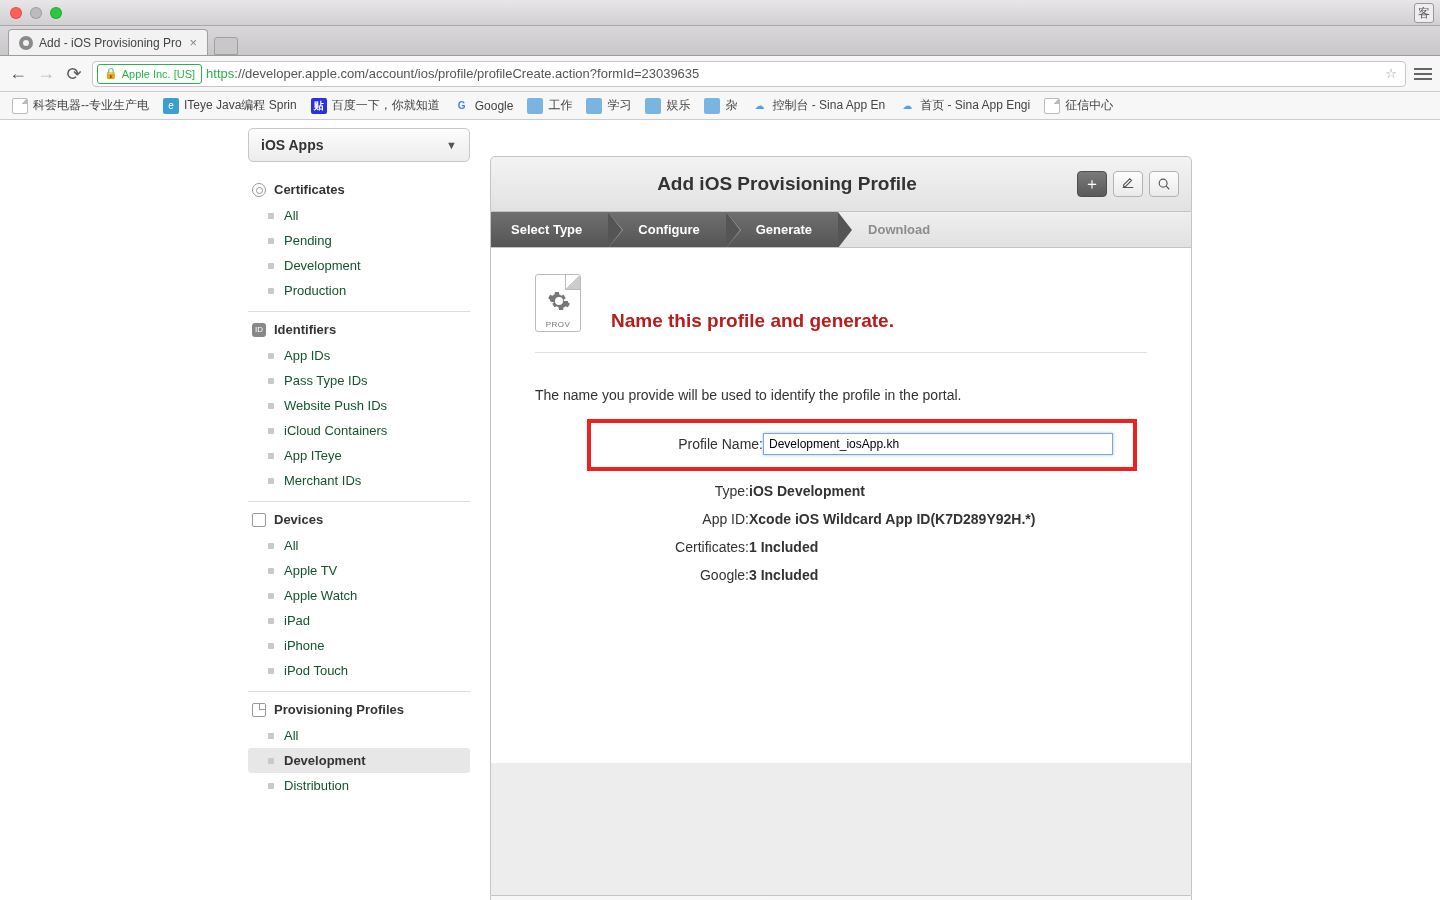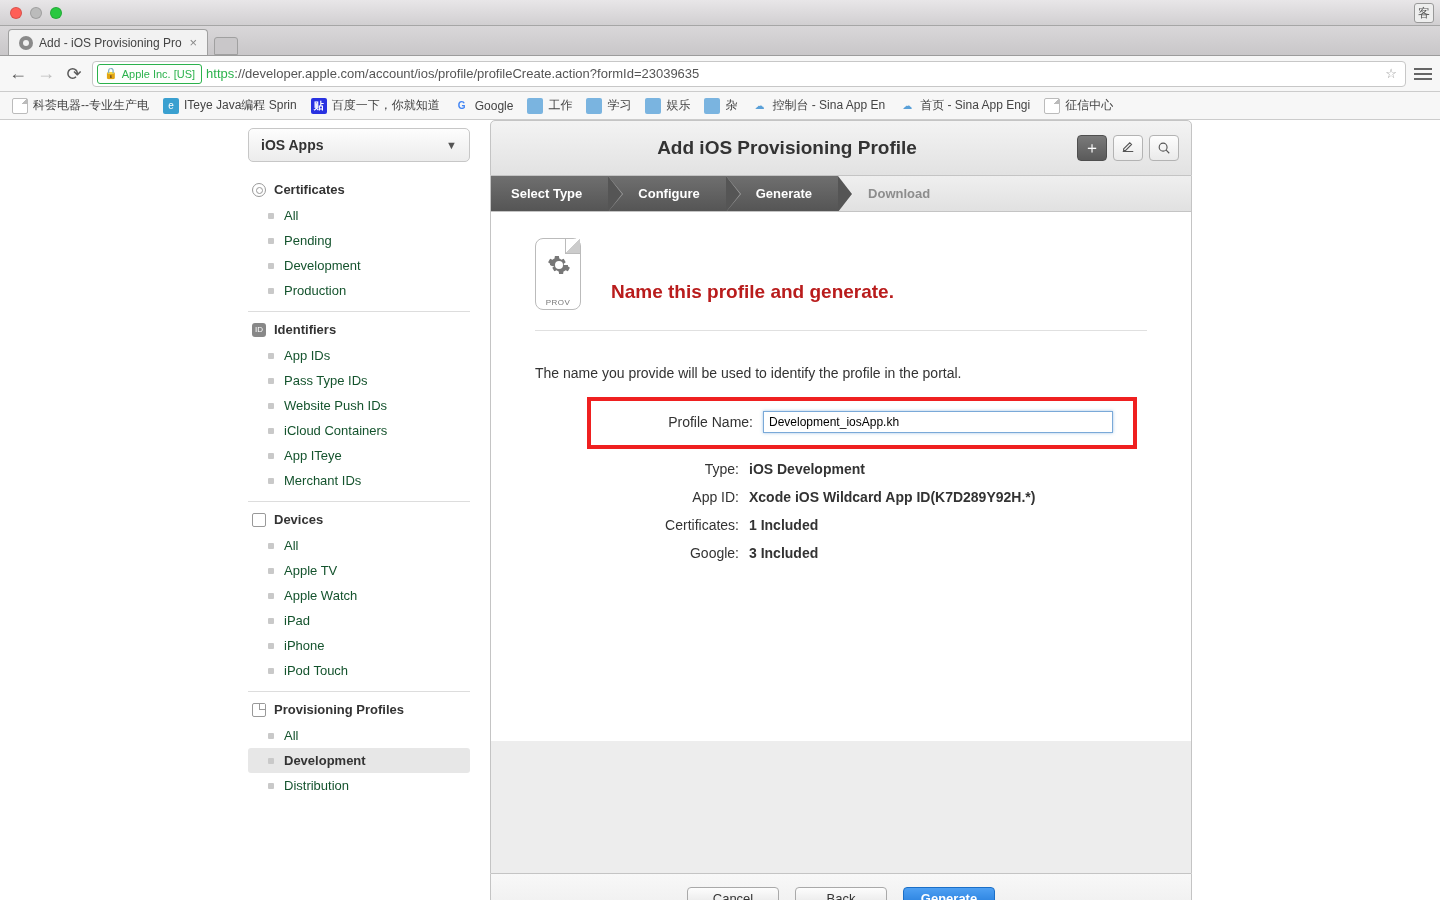--- a/index.html
+++ b/index.html
@@ -62,53 +62,53 @@
 .sec-icon{ width:14px; height:14px; }
 .sec-icon.cert{ border:1.5px solid #999; border-radius:50%; position:relative;}
 .sec-icon.cert::after{content:"";position:absolute;left:3px;top:3px;width:5px;height:5px;border:1px solid #999;border-radius:50%;}
 .sec-icon.id{ background:#888; border-radius:3px; color:#fff; font-size:8px; text-align:center; line-height:14px;}
 .sec-icon.dev{ border:1.5px solid #999; border-radius:2px;}
 .sec-icon.prov{ border:1.5px solid #999; border-radius:2px; position:relative;}
 .sec-icon.prov::before{content:"";position:absolute;top:0;right:0;width:5px;height:5px;background:#fff;border-left:1.5px solid #999;border-bottom:1.5px solid #999;}
 
 
 .main{ flex:1; margin-left:20px; }
-.panel-header{ height:56px; background:linear-gradient(#f3f3f3,#e2e2e2); border:1px solid #c4c4c4; border-radius:5px 5px 0 0; display:flex; align-items:center; padding:0 12px;}
+.panel-header{ height:56px; background:linear-gradient(#f3f3f3,#e2e2e2); border:1px solid #c4c4c4; border-radius:5px 5px 0 0; display:flex; align-items:center; padding:0 12px;margin-top:36px;}
 .panel-title{ flex:1; text-align:center; font-size:19px; font-weight:600; color:#333;}
 .hdr-btn{ width:30px; height:26px; border:1px solid #b3b3b3; border-radius:4px; background:linear-gradient(#fdfdfd,#eaeaea); margin-left:6px; display:flex; align-items:center; justify-content:center; color:#555; cursor:pointer;}
 .hdr-btn.plus{ background:linear-gradient(#7a7a7a,#5a5a5a); color:#fff; border-color:#4f4f4f;}
 .hdr-btn svg{ width:14px; height:14px; }
 
 
 .steps{ height:36px; display:flex; border-left:1px solid #c4c4c4; border-right:1px solid #c4c4c4; border-bottom:1px solid #c4c4c4; background:linear-gradient(#efefef,#e1e1e1); overflow:hidden;}
 .step{ position:relative; padding:0 26px 0 30px; line-height:36px; font-size:13px; font-weight:600;}
 .step.done{ background:linear-gradient(#6f6f6f,#555); color:#fff;}
 .step.active{ background:linear-gradient(#6f6f6f,#555); color:#fff;}
 .step.todo{ color:#8d8d8d;}
 .step::after{ content:""; position:absolute; right:-14px; top:0; width:0; height:0; border-top:18px solid transparent; border-bottom:18px solid transparent; border-left:14px solid #555; z-index:2;}
 .step::before{ content:""; position:absolute; right:-15px; top:0; width:0; height:0; border-top:18px solid transparent; border-bottom:18px solid transparent; border-left:15px solid rgba(255,255,255,0.4); z-index:1;}
 .step.todo::after{ border-left-color:#e1e1e1;}
 .step:last-child::after,.step:last-child::before{display:none;}
 .step:first-child{ padding-left:20px;}
 
 
 .panel-body{ background:#fff; border-left:1px solid #c4c4c4; border-right:1px solid #c4c4c4; padding:26px 44px 180px;}
 .intro{ display:flex; align-items:center; gap:30px; padding-bottom:20px; border-bottom:1px solid #e0e0e0;}
-.prov-icon{ width:46px; height:72px; border:1px solid #bbb; border-radius:8px; position:relative; background:#fff;}
+.prov-icon{ width:46px; height:58px; border:1px solid #bbb; border-radius:3px; position:relative; background:#fff;}
 .prov-icon::before{ content:""; position:absolute; top:0; right:0; width:14px; height:14px; background:linear-gradient(135deg,#fff 49%,#ccc 50%); border-bottom:1px solid #bbb; border-left:1px solid #bbb;}
 .prov-icon .gear{ position:absolute; top:14px; left:11px; width:24px; height:24px;}
 .prov-icon .gear svg{ width:24px; height:24px; }
 .prov-icon .lbl{ position:absolute; bottom:2px; width:100%; text-align:center; font-size:8px; letter-spacing:0.5px; color:#777;}
 .intro h2{ font-size:19px; font-weight:700; color:#b91c1c;margin-top:36px;}
 .hint{ margin:34px 0 16px; font-size:14px; color:#333;}
 
 .redbox{ border:4px solid #ef2020; padding:10px 10px 12px; margin-bottom:2px; margin-left:52px; margin-right:10px;}
 .form-row{ display:flex; align-items:center; font-size:14px; color:#333; margin-left:12px;}
 .inline-row{ margin-top:12px; margin-left:64px;}
-.form-label{ width:150px; text-align:right; padding-right:10px;}
+.form-label{ width:150px; text-align:right; }
 .form-value{ font-weight:700; }
 .text-input{ width:350px; height:22px; border:1px solid #7aa9d8; box-shadow:0 0 3px rgba(120,170,220,0.7); padding:0 5px; font-size:12px; outline:none;}
 
 
 .panel-footer-gap{ height:132px; background:#ededed; border-left:1px solid #c4c4c4; border-right:1px solid #c4c4c4;}
 .action-bar{ height:50px; background:linear-gradient(#f8f8f8,#ececec); border:1px solid #c4c4c4; border-radius:0 0 5px 5px; display:flex; align-items:center; justify-content:center; gap:16px;}
 .btn{ width:92px; height:22px; border-radius:4px; font-size:13px; cursor:pointer; border:1px solid #a9a9a9; background:linear-gradient(#fdfdfd,#e3e3e3); color:#333;}
 .btn.primary{ background:linear-gradient(#4ea0f3,#1f78d8); border-color:#1b6fc7; color:#fff; font-weight:600;}
 </style>
 </head>

